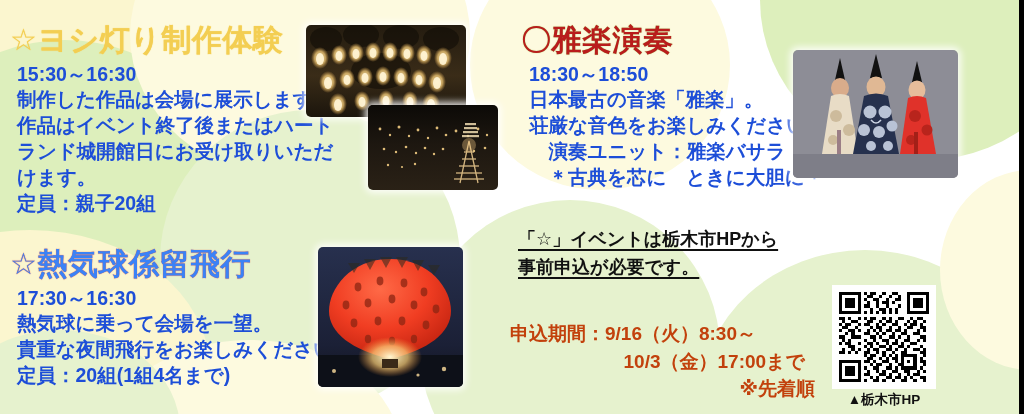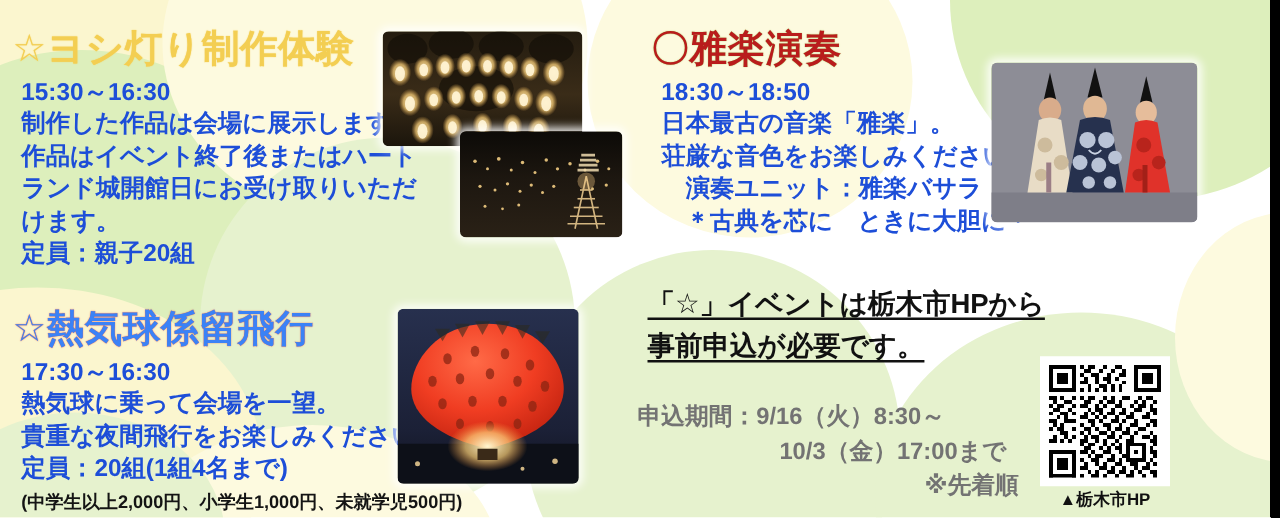--- a/index.html
+++ b/index.html
@@ -11,21 +11,21 @@
     font-family: "Liberation Sans", "DejaVu Sans", sans-serif;
   }
 
   
   #flyer {
     position: relative;
     width: 1024px;
     height: 414px;
     overflow: hidden;
     background: #ffffff;
-    border-right: 8px solid #000000;
+    border-right: 5px solid #000000;
     box-sizing: border-box;
   }
 
   
   .blob {
     position: absolute;
     border-radius: 50%;
     pointer-events: none;
     z-index: 0;
   }
@@ -67,39 +67,39 @@
   .fineprint {
     font-size: 14.5px;
     font-weight: 700;
     color: #141414;
     white-space: nowrap;
     margin-top: 3px;
   }
 
   
   .notice {
-    font-size: 22px;
+    font-size: 18px;
     font-weight: 700;
     color: #111;
     white-space: nowrap;
     line-height: 1.55;
   }
   .notice .ln {
     display: block;
     text-decoration: underline;
     text-underline-offset: 4px;
     text-decoration-thickness: 2px;
   }
   .notice .ln.indent { text-align: left; }
 
   
   .apply {
     font-size: 19px;
     font-weight: 700;
-    color: #737373;
+    color: #c2410c;
     line-height: 1.45;
     white-space: nowrap;
   }
   .apply .ln { display: block; }
   .apply .ln.r1 { text-align: left; }
   .apply .ln.r2 { text-align: right; padding-right: 10px; }
   .apply .ln.r3 { text-align: right; }
 
   
   .qr-wrap {
@@ -405,21 +405,20 @@
     </div>
 
     <div class="block" style="left:10px; top:248px;">
       <div class="heading heading-balloon">☆熱気球係留飛行</div>
       <div class="body-lines" style="margin-top:6px; margin-left:7px;">
         <span class="ln">17:30～16:30</span>
         <span class="ln">熱気球に乗って会場を一望。</span>
         <span class="ln">貴重な夜間飛行をお楽しみください。</span>
         <span class="ln">定員：20組(1組4名まで)</span>
       </div>
-      <div class="fineprint" style="margin-left:7px;">(中学生以上2,000円、小学生1,000円、未就学児500円)</div>
     </div>
 
     <div class="block" style="left:521px; top:24px;">
       <div class="heading heading-gagaku">〇雅楽演奏</div>
       <div class="body-lines" style="margin-top:6px; margin-left:8px;">
         <span class="ln">18:30～18:50</span>
         <span class="ln">日本最古の音楽「雅楽」。</span>
         <span class="ln">荘厳な音色をお楽しみください。</span>
         <span class="ln">　演奏ユニット：雅楽バサラ</span>
         <span class="ln">　＊古典を芯に　ときに大胆に＊</span>

